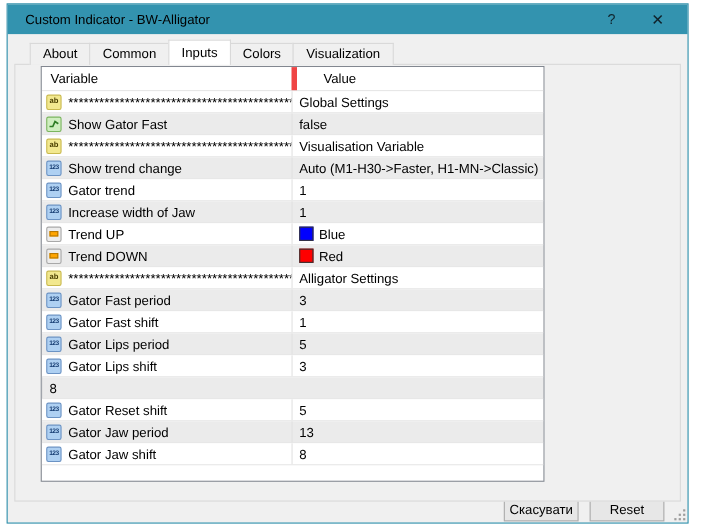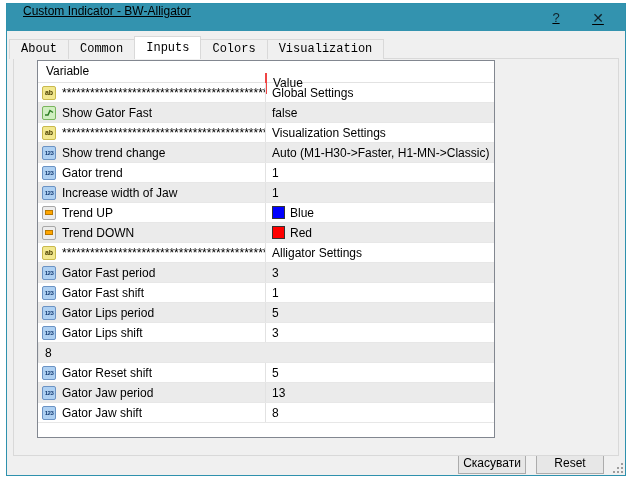--- a/index.html
+++ b/index.html
@@ -3,45 +3,45 @@
 <meta charset="utf-8">
 <style>
   * { margin:0; padding:0; box-sizing:border-box; }
   html,body { width:640px; height:480px; background:#ffffff; overflow:hidden;
     font-family:"Liberation Sans", sans-serif; font-size:12px; color:#000; }
 
   .dialog { position:absolute; left:6px; top:3px; width:620px; height:473px;
     background:#f0f0f0; border:1px solid #2e91ad; }
 
   .titlebar { position:absolute; left:0; top:0; width:100%; height:27px;
-    background:#3393af; display:flex; align-items:flex-start;text-decoration:underline; }
+    background:#3393af; display:flex; align-items:center; }
   .title-text { padding-left:16px; color:#000; font-size:12px; }
   .titlebar-spacer { flex:1; }
   .tb-btn { width:42px; height:27px; display:flex; align-items:center; justify-content:center;
     color:#10222a; font-size:13px; cursor:default; }
   .tb-close { margin-right:6px; font-size:14px; }
 
   
-  .tabstrip { position:absolute; left:2px; top:35px; height:20px; display:flex; z-index:3;font-family:Liberation Mono, monospace; }
+  .tabstrip { position:absolute; left:20px; top:35px; height:20px; display:flex; z-index:3; }
   .tab { height:20px; padding:0 11px; line-height:19px; background:#f0f0f0;
     border:1px solid #d9d9d9; border-bottom:none; margin-right:-1px; position:relative; }
   .tab.active { background:#ffffff; height:23px; margin-top:-3px; line-height:22px;
     border:1px solid #d9d9d9; border-bottom:none; z-index:4; }
 
   
   .tabframe { position:absolute; left:6px; top:54px; width:606px; height:398px;
     border:1px solid #d9d9d9; background:#f0f0f0; z-index:1; }
 
   
   .list { position:absolute; left:30px; top:56px; width:458px; height:378px;
     background:#fff; border:1px solid #828790; overflow:hidden; z-index:2; }
   .list-header { display:grid; grid-template-columns:227px 1fr; height:22px; background:#fff;
     border-bottom:1px solid #e2e2e2; }
   .list-header .hcell { line-height:21px; padding-left:8px; }
-  .list-header .hcell + .hcell { border-left:2px solid #ef4444; padding-left:6px;margin-top:12px; }
+  .list-header .hcell + .hcell { border-left:5px solid #ef4444; padding-left:24px; }
 
   .rows .row { display:grid; grid-template-columns:227px 1fr; height:20px;
     border-bottom:1px solid #e7e7e7; background:#fff; }
   .rows .row:nth-child(even) { background:#ebebeb; }
   .var-cell { display:flex; align-items:center; overflow:hidden; white-space:nowrap; }
   .val-cell { display:flex; align-items:center; border-left:1px solid #e2e2e2;
     padding-left:6px; overflow:hidden; white-space:nowrap; }
 
   .icon { width:14px; height:14px; margin:0 6px 0 4px; flex:0 0 14px;
     display:inline-flex; align-items:center; justify-content:center;
@@ -125,21 +125,21 @@
     </span>
   </div>
 
   <div class="row">
     <span class="var-cell">
       <span class="icon icon-text">ab</span>
       <span class="var-label">**********************************************</span>
     </span>
     <span class="val-cell">
 
-      <span class="val-text">Visualization Settings</span>
+      <span class="val-text">Visualisation Variable</span>
     </span>
   </div>
 
   <div class="row">
     <span class="var-cell">
       <span class="icon icon-number">123</span>
       <span class="var-label">Show trend change</span>
     </span>
     <span class="val-cell">
 

